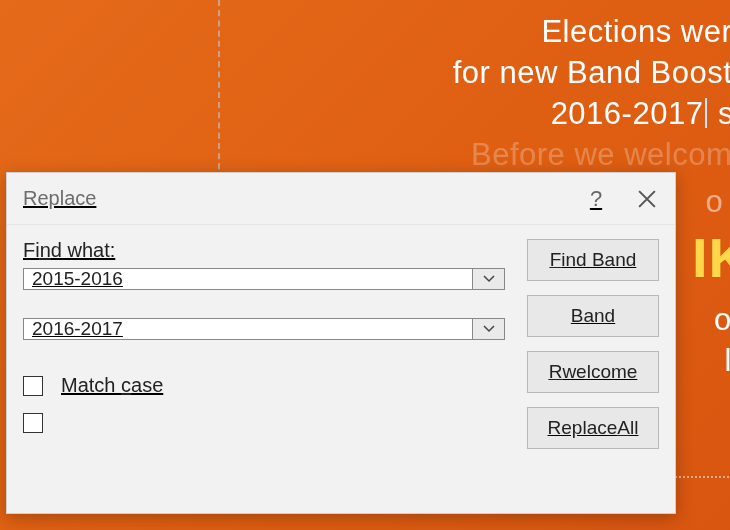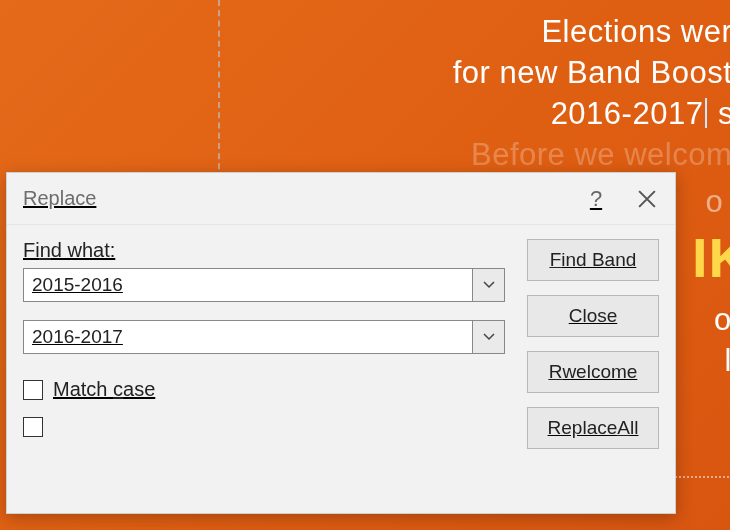--- a/index.html
+++ b/index.html
@@ -119,22 +119,22 @@
     flex-direction: column;
   }
   .field-label {
     font-size: 20px;
     color: #222;
     margin-bottom: 6px;
   }
   .field-label .ul { text-decoration: underline; }
   .combo {
     display:flex;
-    height: 34px;
-    margin-bottom: 18px;
+    height: 22px;
+    margin-bottom: 28px;
   }
   .combo-input {
     flex:1;
     border: 1px solid #888;
     background: #fff;
     font-size: 19px;
     color: #222;
     padding: 2px 8px;
     outline: none;
   }
@@ -144,21 +144,21 @@
     border-left: none;
     background: #eaeaea;
     display:flex; align-items:center; justify-content:center;
     cursor:pointer;
   }
   .combo-btn svg { width: 12px; height: 8px; }
 
   .checkrow {
     display:flex;
     align-items:center;
-    gap: 10px;
+    gap: 18px;
     margin-top: 6px;
     margin-bottom: 10px;
   }
   .chk {
     width: 20px; height: 20px;
     border: 1.5px solid #333;
     background: #fff;
     cursor: pointer;
   }
   .chk-label {
@@ -254,21 +254,21 @@
         </div>
 
       </div>
 
       <div class="right-col">
         <div class="btn">
           <span class="ul">F</span>
             <span>ind Band</span>
         </div>
         <div class="btn">
-          <span>Close</span>
+          <span>Band</span>
         </div>
         <div class="btn">
           <span class="ul">R</span>
             <span>welcome</span>
         </div>
         <div class="btn">
           <span>Replace </span>
             <span class="ul">A</span>
             <span>ll</span>
         </div>

